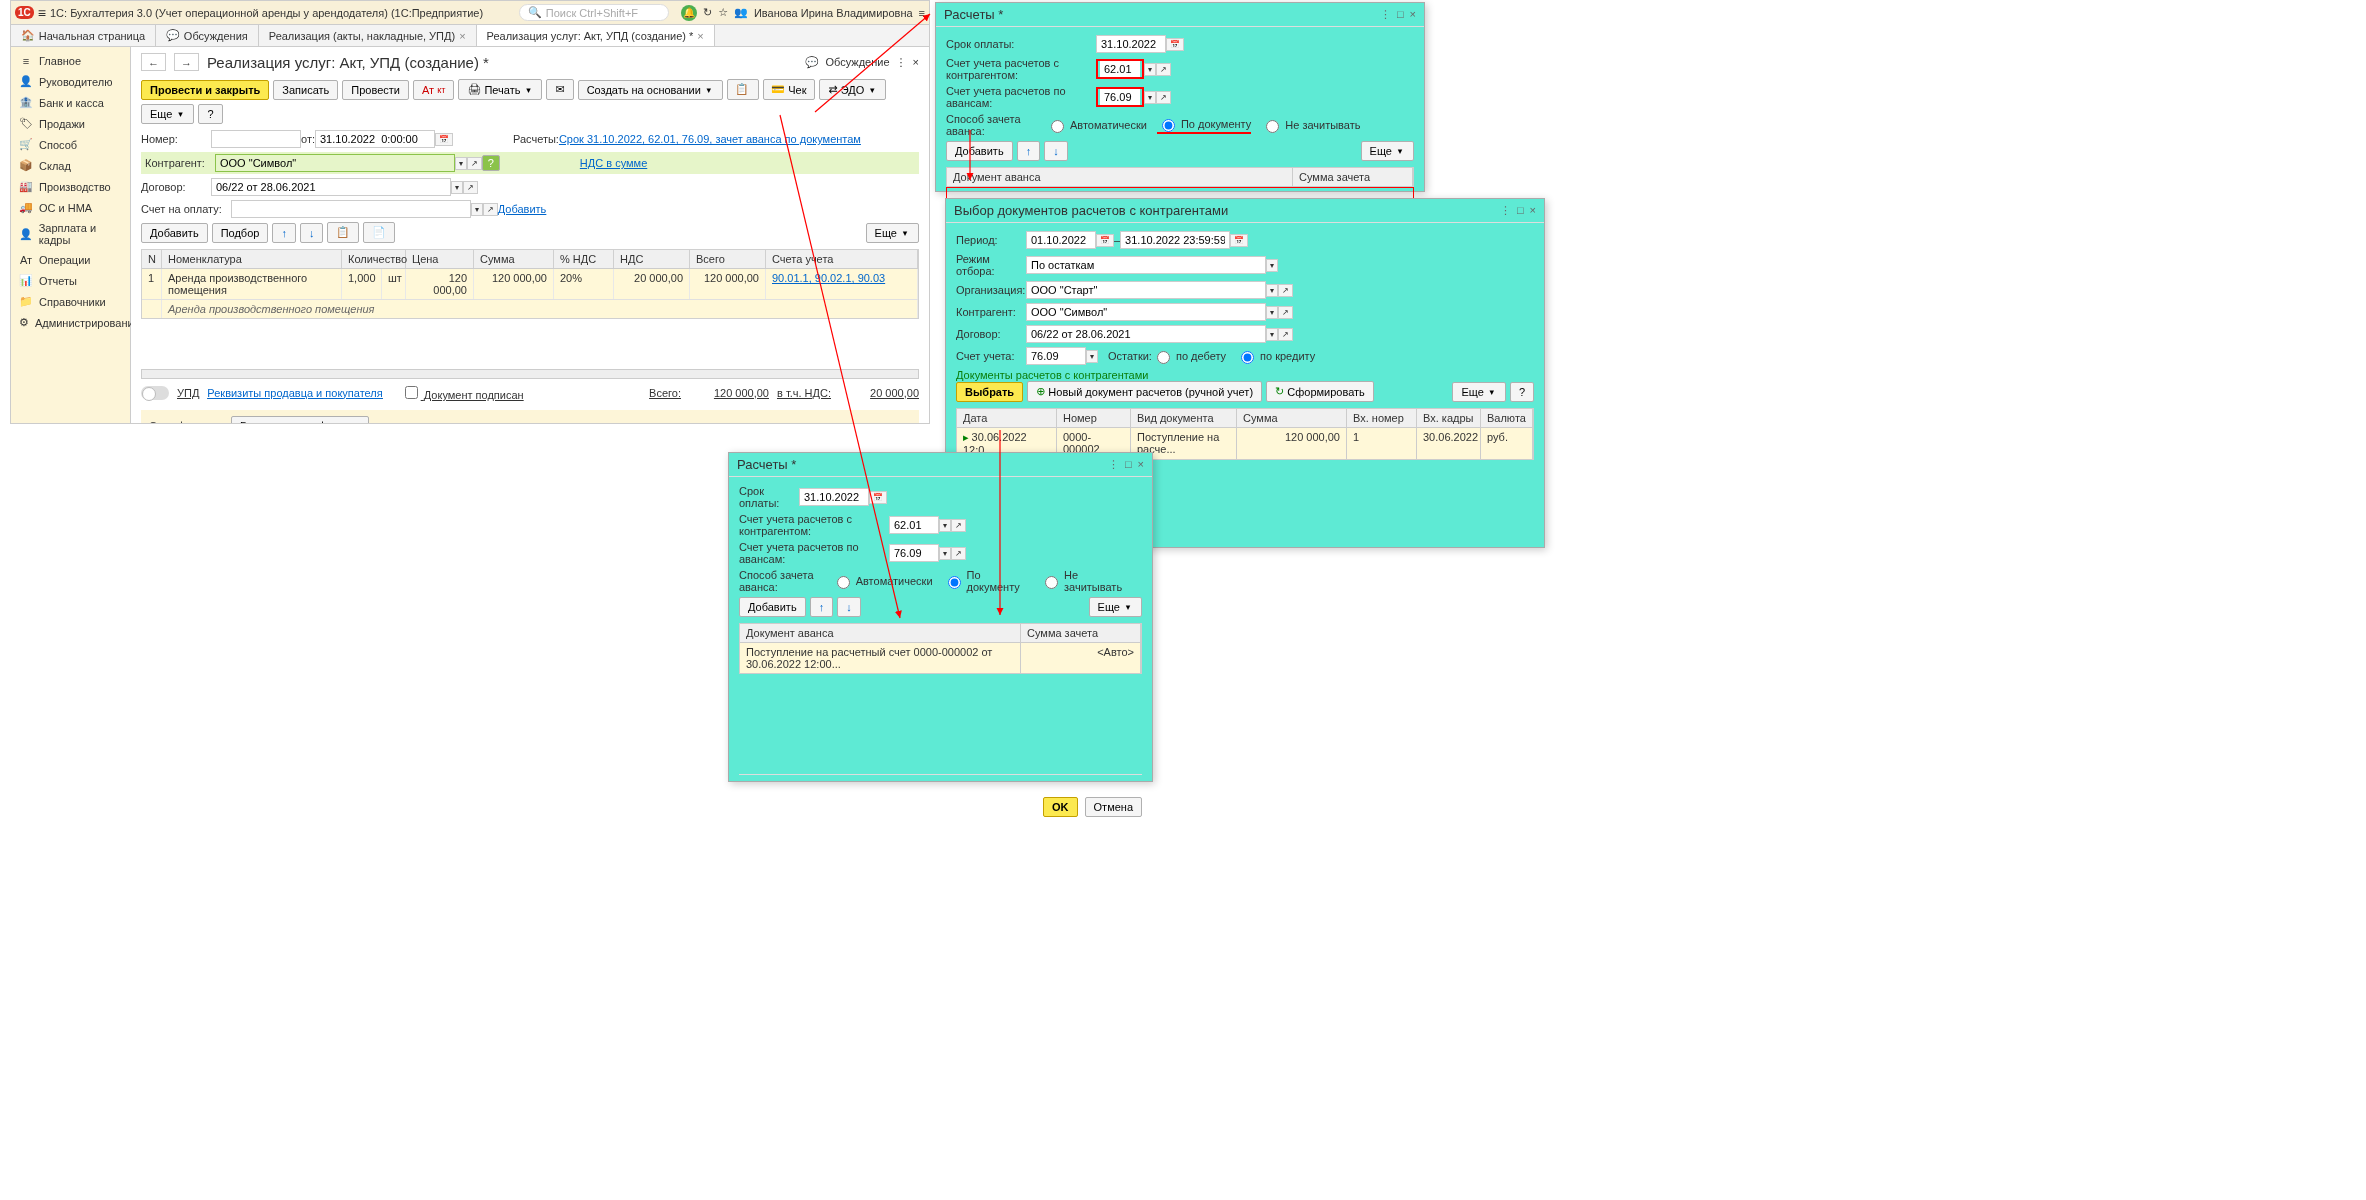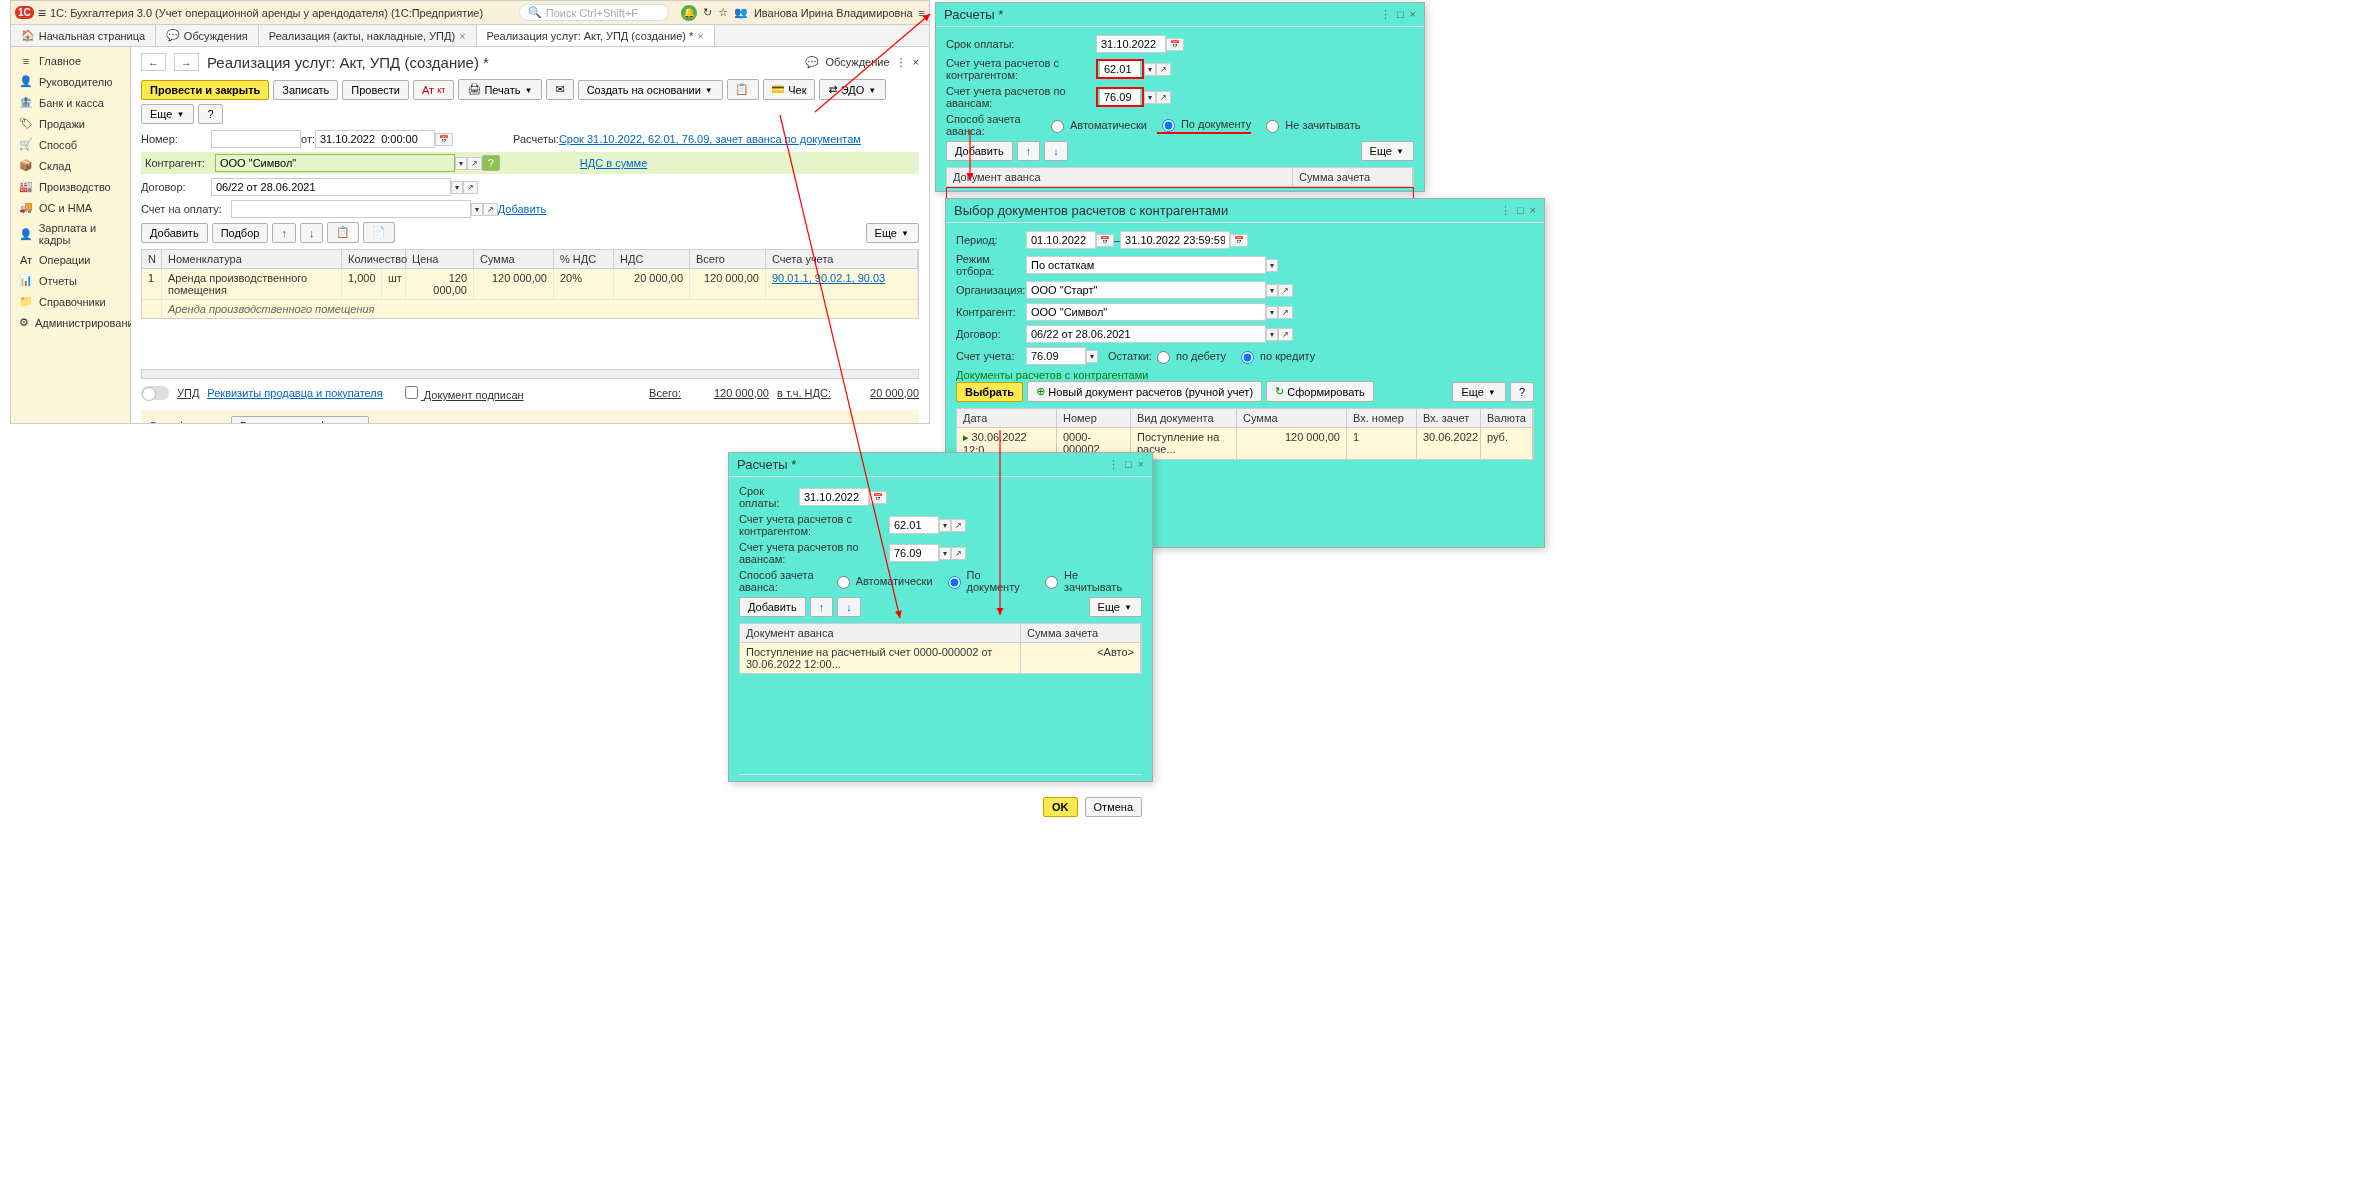--- a/index.html
+++ b/index.html
@@ -417,21 +417,21 @@
           <span class="btn-arrow">▾</span>
         </button>
       <button class="btn">?</button>
     </div>
     <div class="pop-table-head">
       <div class="pth" style="width:100px">Дата</div>
       <div class="pth" style="width:74px">Номер</div>
       <div class="pth" style="width:106px">Вид документа</div>
       <div class="pth" style="width:110px">Сумма</div>
       <div class="pth" style="width:70px">Вх. номер</div>
-      <div class="pth" style="width:64px">Вх. зачет</div>
+      <div class="pth" style="width:64px">Вх. кадры</div>
       <div class="pth" style="flex:1">Валюта</div>
     </div>
     <div class="pop-table-row">
       <div class="pth" style="width:100px"><span style="color:green">▸</span> <span>30.06.2022 12:0...</span></div>
       <div class="pth" style="width:74px">0000-000002</div>
       <div class="pth" style="width:106px">Поступление на расче...</div>
       <div class="pth" style="width:110px;text-align:right">120 000,00</div>
       <div class="pth" style="width:70px">1</div>
       <div class="pth" style="width:64px">30.06.2022</div>
       <div class="pth" style="flex:1">руб.</div>

